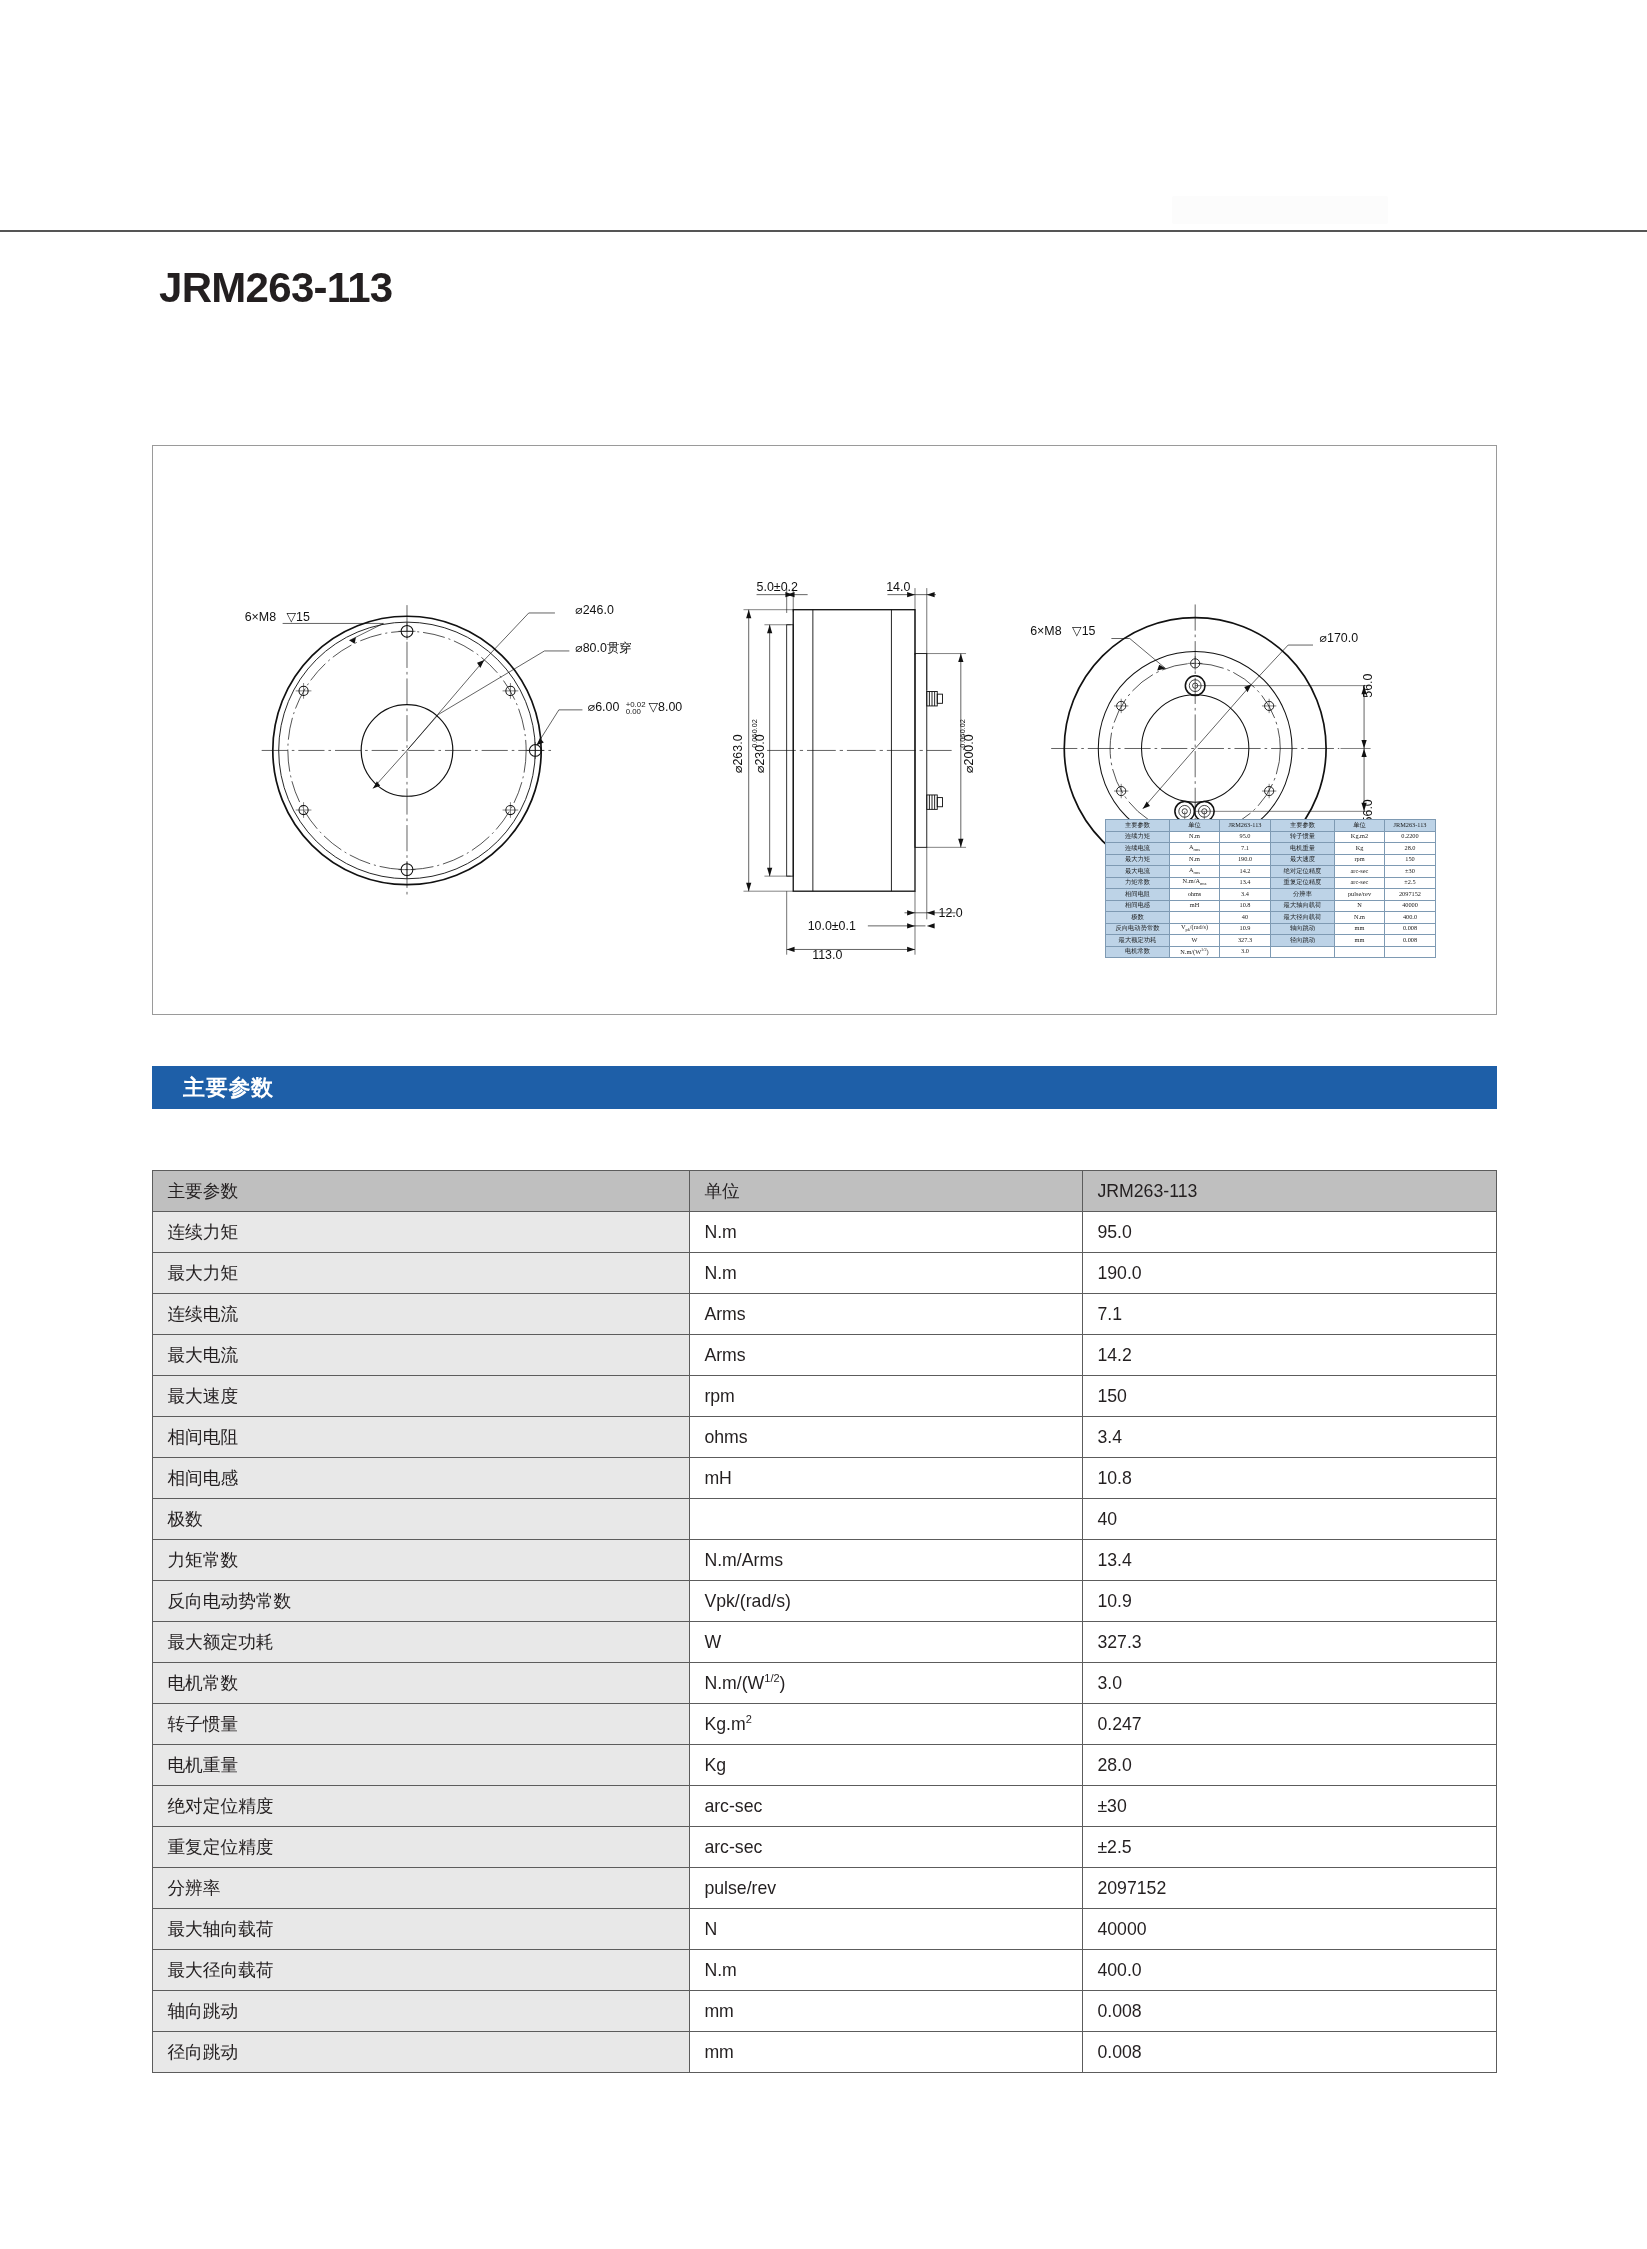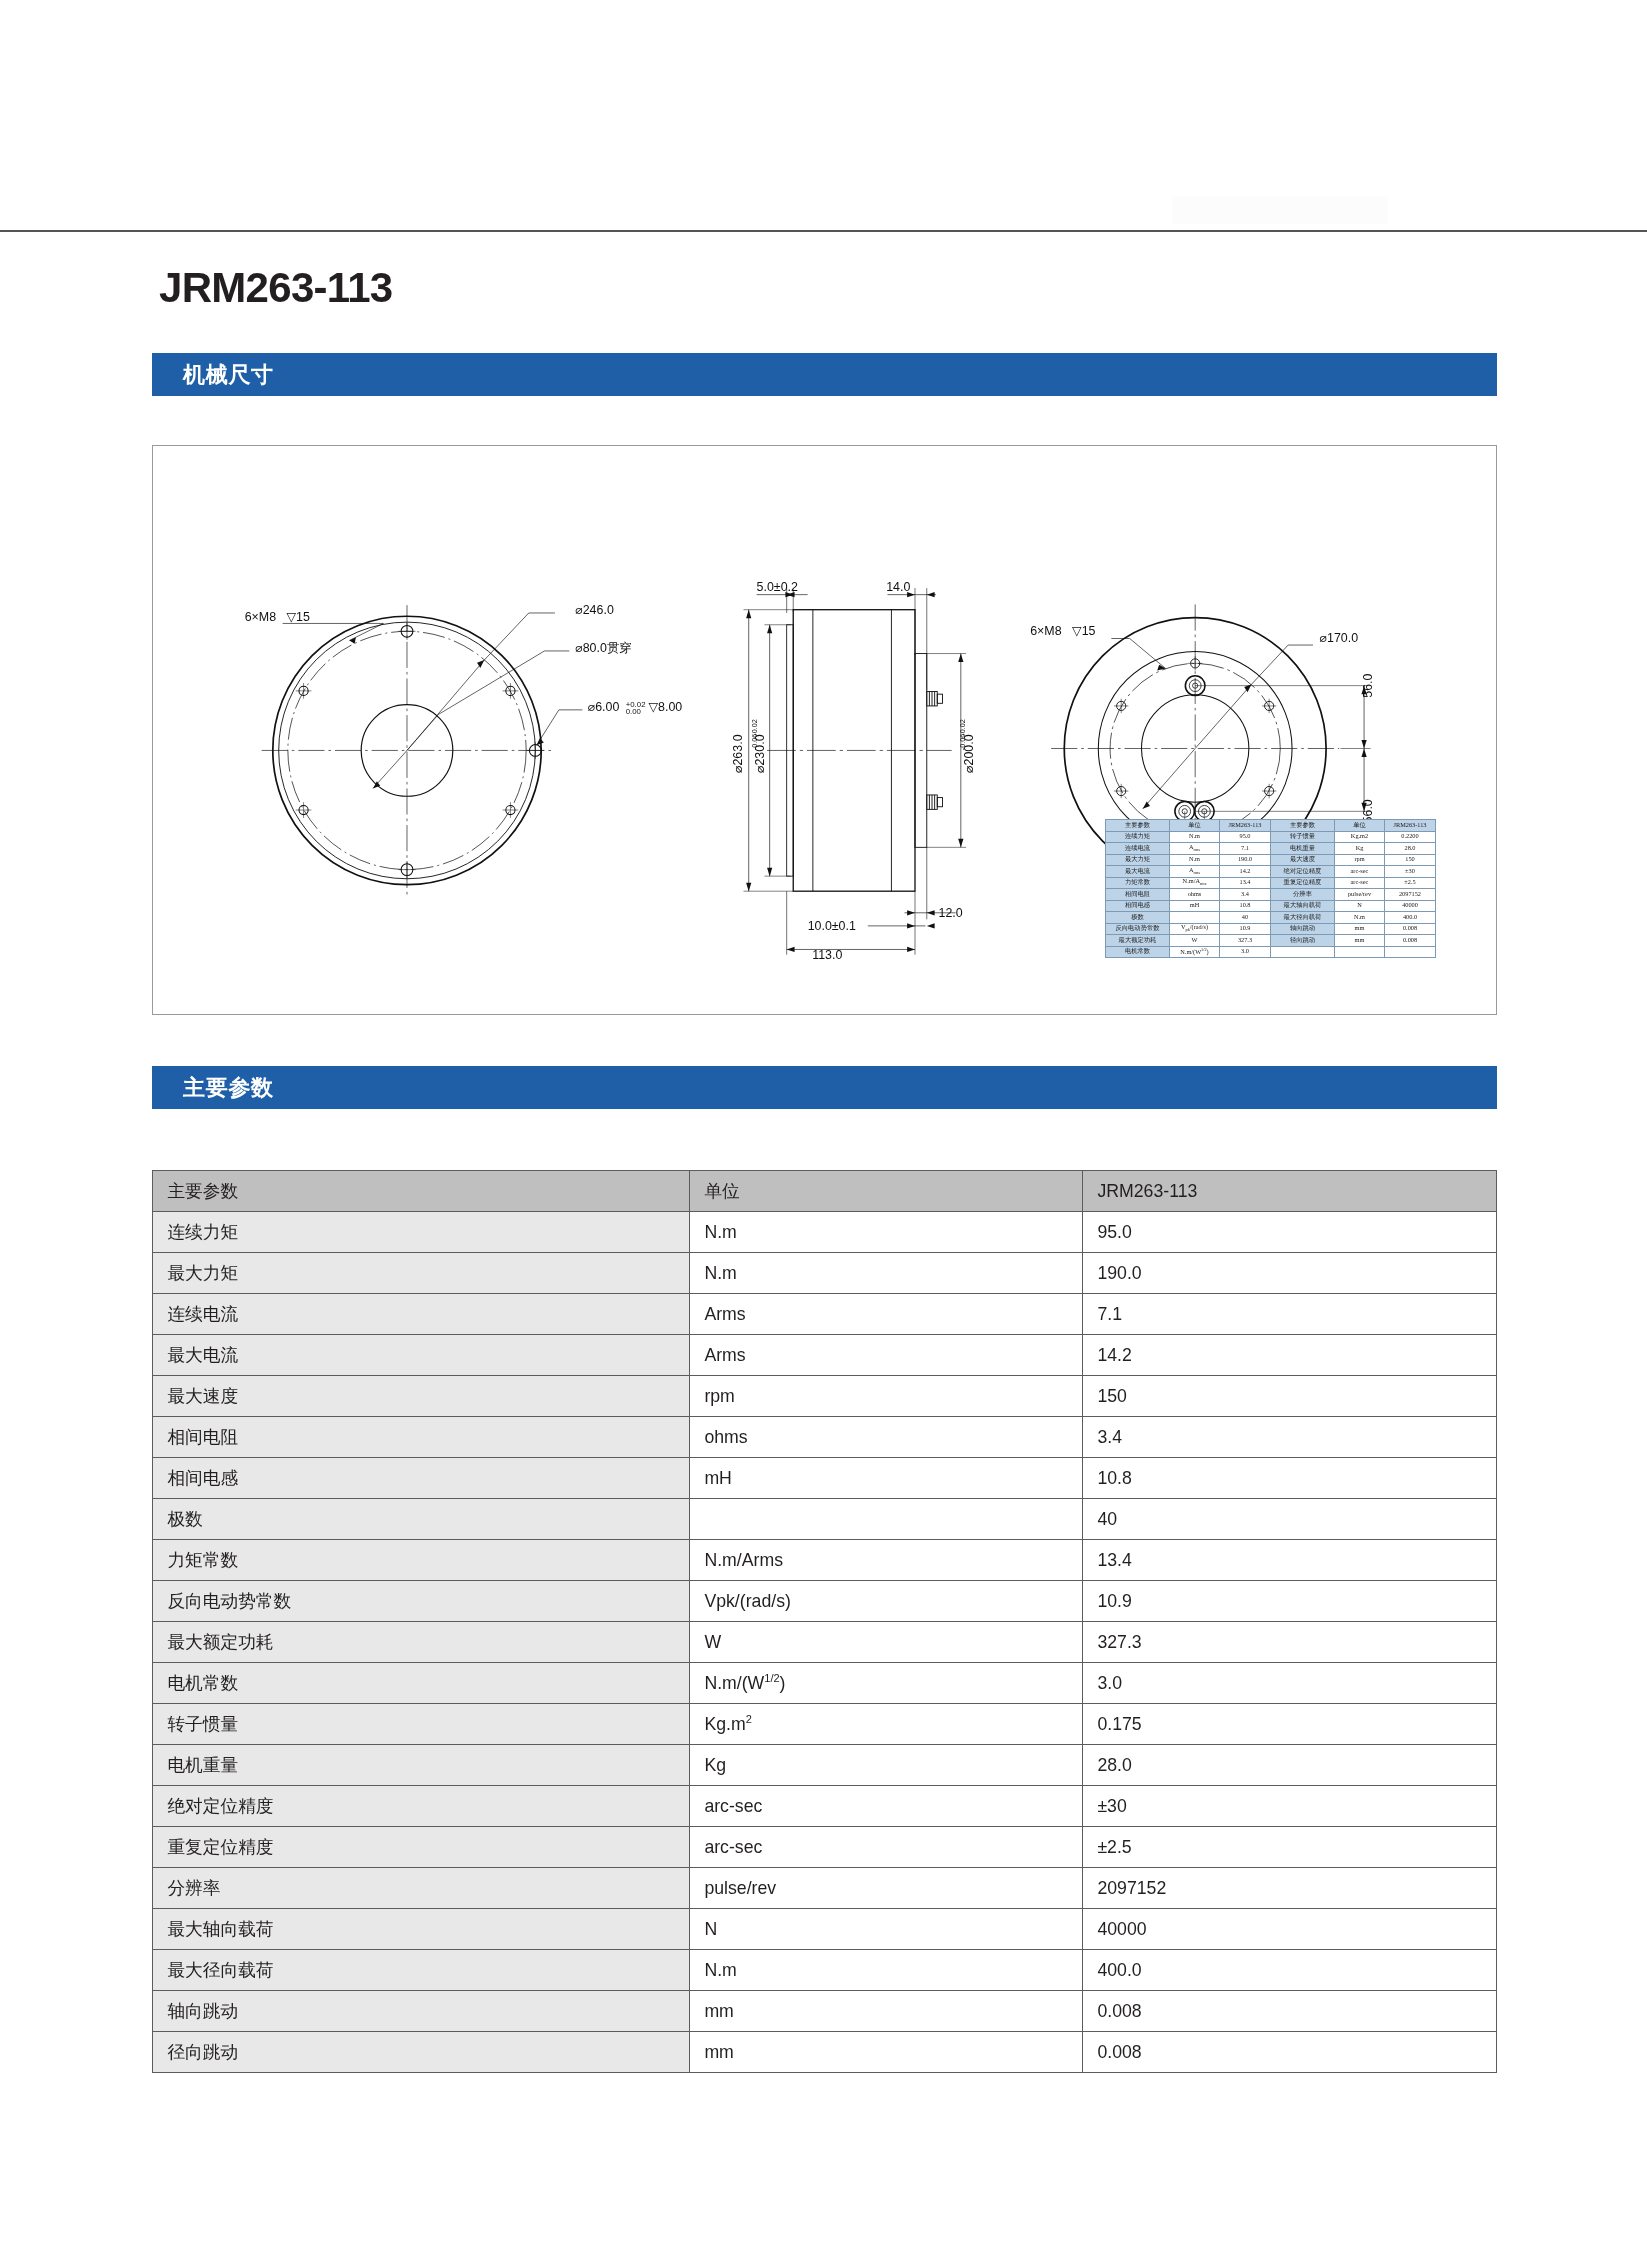--- a/index.html
+++ b/index.html
@@ -137,23 +137,20 @@
 </head>
 <body>
 
 <div class="page">
 
   <div class="watermark"></div>
   <div class="top-rule"></div>
 
   <div class="doc-title">JRM263-113</div>
 
-  <div class="section-bar" id="sec-bar-1">
-    <span class="bar-label">机械尺寸</span>
-  </div>
 
   <div class="drawing-frame">
     <svg class="drawing-svg" width="1342" height="567" viewBox="0 0 2050 866">
       <g stroke="#111" fill="none" stroke-width="1.6">
 
         <g transform="translate(388,465)">
 
           <circle cx="0" cy="0" r="205" stroke-width="2.6"></circle>
           <circle cx="0" cy="0" r="196" stroke-width="1.4"></circle>
 
@@ -559,21 +556,21 @@
           <td class="c-value">327.3</td>
         </tr>
         <tr>
           <td class="c-param">电机常数</td>
           <td class="c-unit">N.m/(W<sup>1/2</sup>)</td>
           <td class="c-value">3.0</td>
         </tr>
         <tr>
           <td class="c-param">转子惯量</td>
           <td class="c-unit">Kg.m<sup>2</sup></td>
-          <td class="c-value">0.175</td>
+          <td class="c-value">0.247</td>
         </tr>
         <tr>
           <td class="c-param">电机重量</td>
           <td class="c-unit">Kg</td>
           <td class="c-value">28.0</td>
         </tr>
         <tr>
           <td class="c-param">绝对定位精度</td>
           <td class="c-unit">arc-sec</td>
           <td class="c-value">±30</td>

